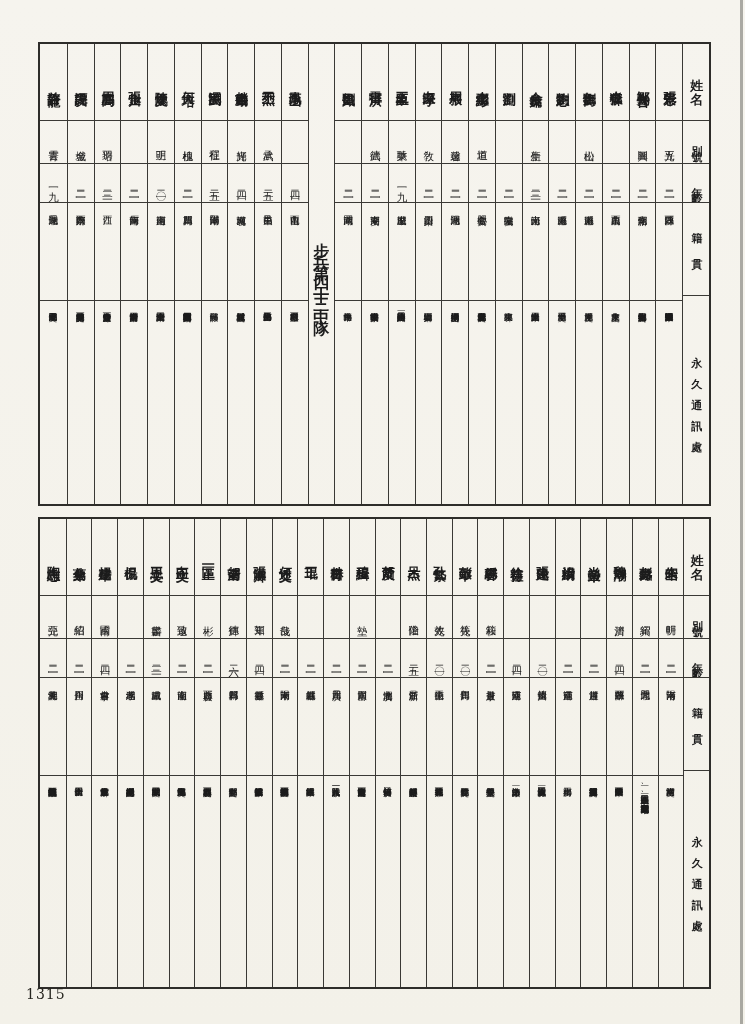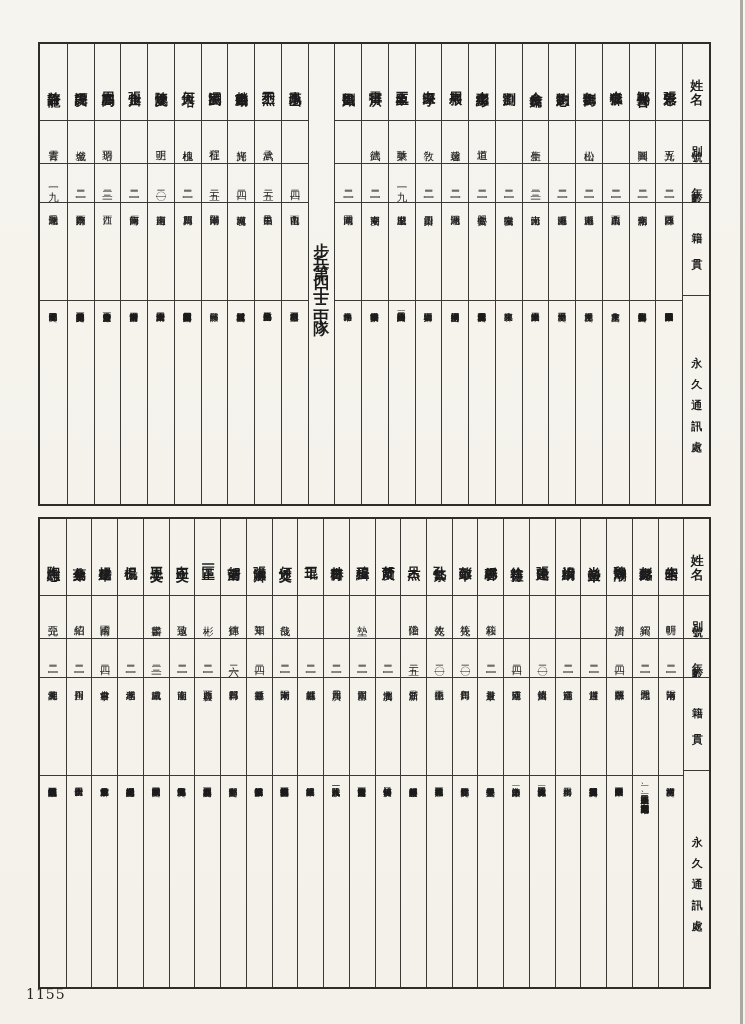--- a/index.html
+++ b/index.html
@@ -893,15 +893,15 @@
           <span class="vtxt">二二</span>
         </div>
         <div class="cell c-native">
           <span class="vtxt">湖北黃梅</span>
         </div>
         <div class="cell c-addr">
           <span class="vtxt">黃梅孔壠街谷壩頭邢季記行轉陶家河</span>
         </div>
       </div>
     </div>
-  <div class="page-number">1155</div>
+  <div class="page-number">1315</div>
   <div class="scan-edge"></div>
 </div>
 
 </body></html>

